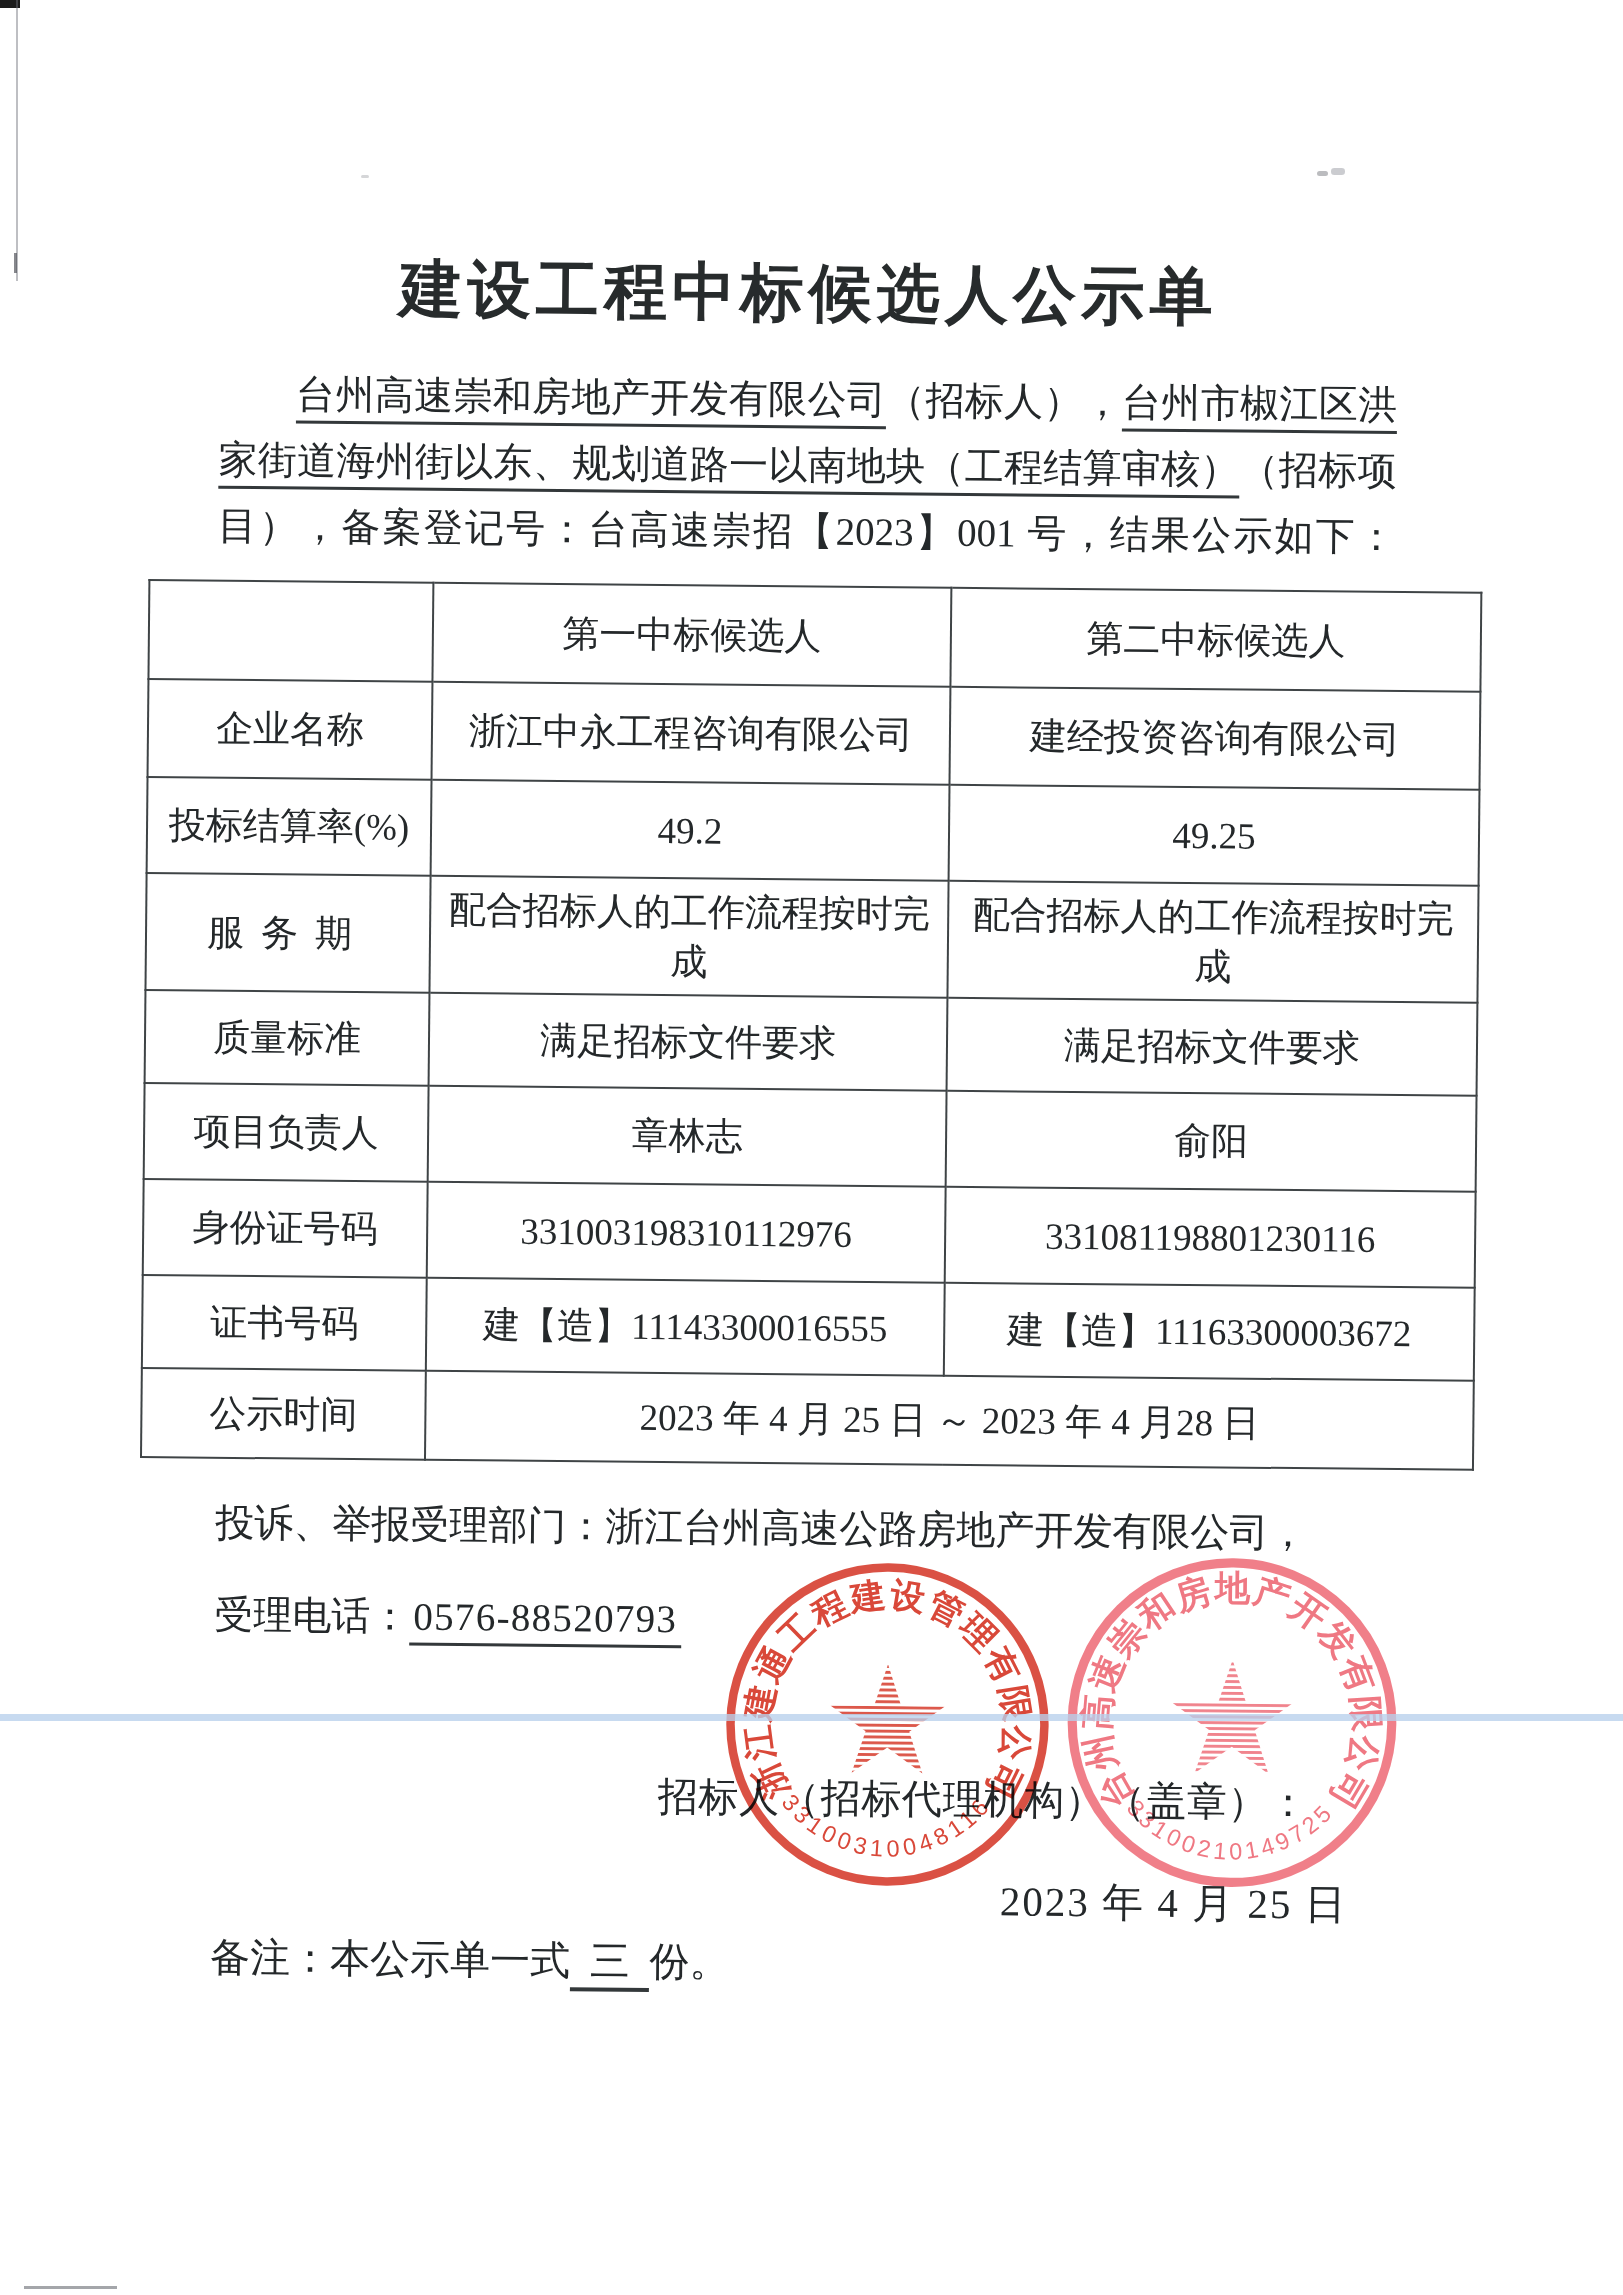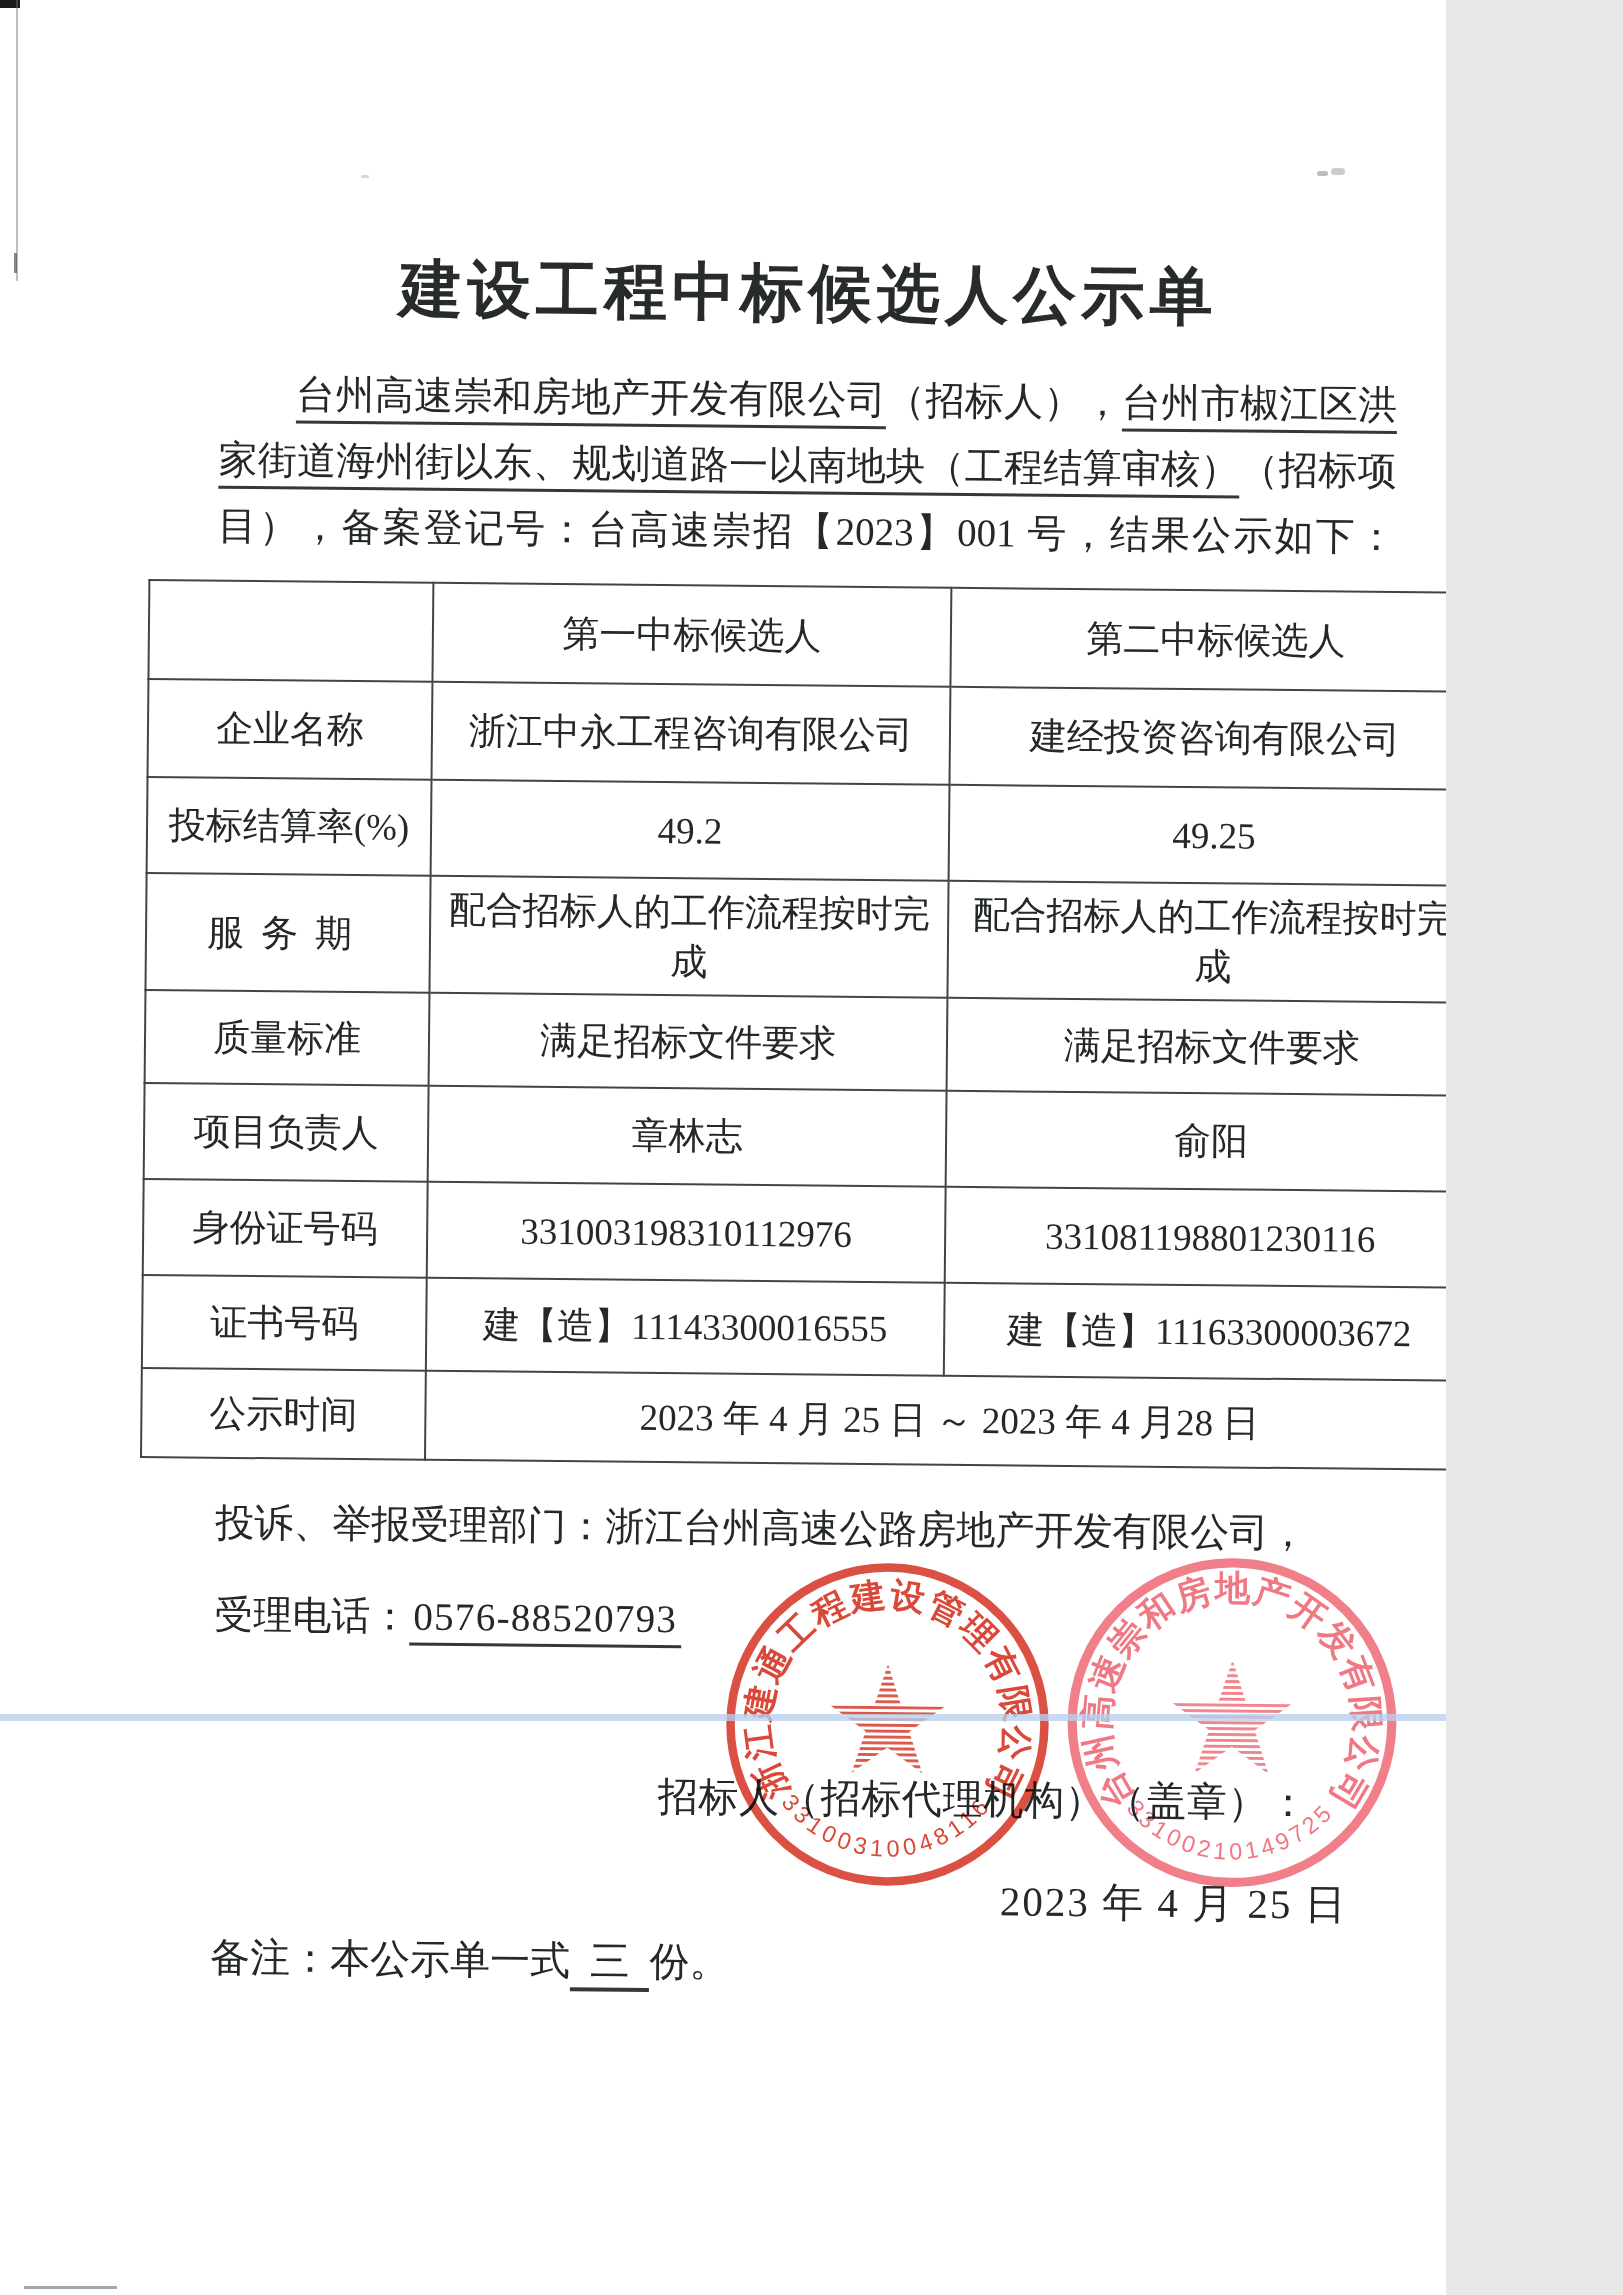--- a/index.html
+++ b/index.html
@@ -1,18 +1,18 @@
 <!DOCTYPE html>
 <html style="font-size:10.5px"><head>
 <meta charset="utf-8">
 <style>
   html,body{margin:0;padding:0;background:#e8e8e8;}
   .page{
     position:relative;
-    width:1446px;height:2295px;
+    width:1623px;height:2295px;
     background:#ffffff;
     overflow:hidden;
     font-family:"Liberation Serif","DejaVu Serif",serif;
     color:#2b2f30;
   }
   .tilt{
     position:absolute;left:0;top:0;width:1623px;height:2295px;
     transform:rotate(0.55deg);
     transform-origin:458px 0px;
   }

